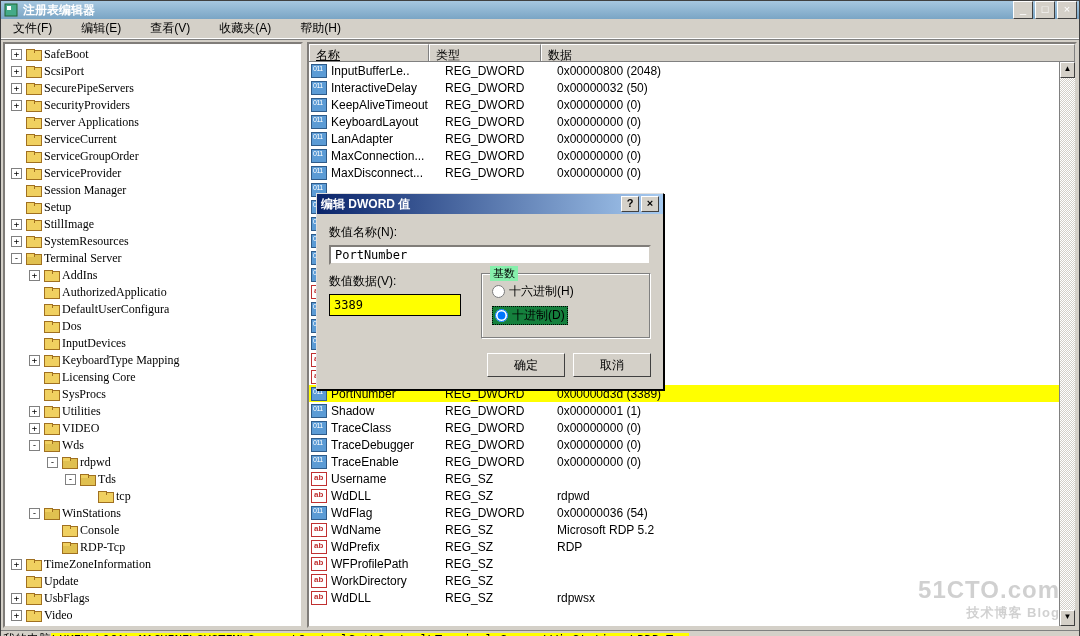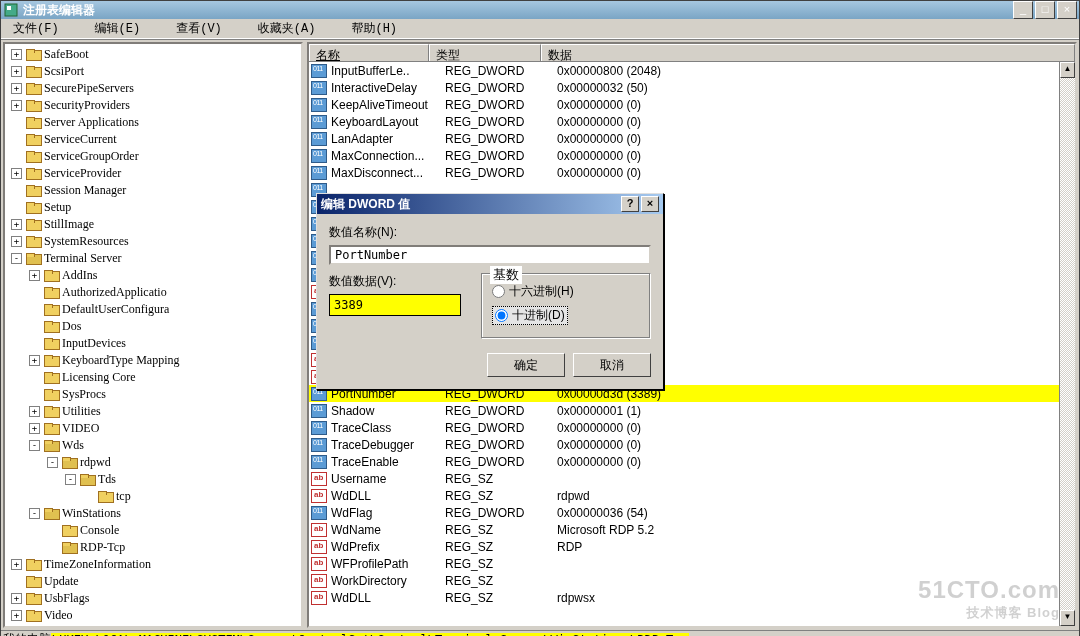--- a/index.html
+++ b/index.html
@@ -3,21 +3,21 @@
 <meta charset="utf-8">
 <style>
 * { box-sizing: border-box; margin: 0; padding: 0; }
 body { font-family: "Microsoft YaHei", SimSun, Tahoma, sans-serif; font-size: 12px; background: #fff; width: 1080px; height: 636px; overflow: hidden; position: relative; }
 .window { width: 1080px; height: 636px; display: flex; flex-direction: column; border: 1px solid #404040; }
 .titlebar { height: 22px; background: linear-gradient(#a6c7e0, #7aa5c5); display: flex; align-items: center; padding: 0 2px; font-size: 12px; color: #fff; }
 .titlebar .title-icon { width: 16px; height: 16px; margin-right: 4px; }
 .titlebar .title-text { flex: 1; font-weight: bold; }
 .win-btns { display: flex; }
 .win-btn { width: 20px; height: 18px; background: #d4d0c8; border: 1px solid #fff; border-right-color:#404040; border-bottom-color:#404040; margin-left: 2px; text-align: center; line-height: 14px; font-family: Arial; font-size: 11px; cursor: pointer; }
-.menubar { height: 20px; background: #d4d0c8; display: flex; align-items: center; padding: 0 4px; gap: 20px; border-bottom: 1px solid #fff; font-family: Liberation Mono, monospace; }
+.menubar { height: 20px; background: #d4d0c8; display: flex; align-items: center; padding: 0 4px; gap: 13px; border-bottom: 1px solid #fff; }
 .menubar .menu-item { padding: 2px 8px; cursor: pointer; }
 .content { flex: 1; display: flex; background: #d4d0c8; border-top: 1px solid #808080; }
 .tree-pane { width: 300px; background: #fff; border: 2px inset #d4d0c8; margin: 2px 0 2px 2px; overflow: hidden; }
 .tree { padding: 2px 0 2px 6px; font-family: "MS Sans Serif", Tahoma; font-size: 12px; line-height: 17px; }
 .tree-node { white-space: nowrap; display: flex; align-items: center; }
 .tree-node .exp { width: 11px; height: 11px; border: 1px solid #808080; font-size: 9px; line-height: 9px; text-align: center; margin-right: 4px; cursor: pointer; font-family: monospace; background:#fff; }
 .tree-node .exp-none { width: 15px; display:inline-block; }
 .folder-icon { width: 14px; height: 12px; display: inline-block; margin-right: 4px; position: relative; }
 .folder-icon::before { content:''; position:absolute; width:14px; height:9px; bottom:0; background:#f0d060; border:1px solid #a07020; }
 .folder-icon::after { content:''; position:absolute; width:7px; height:3px; top:0; left:0; background:#f0d060; border:1px solid #a07020; border-bottom:none; }
@@ -47,24 +47,24 @@
 .dialog .dlg-title { height: 20px; background: linear-gradient(to right,#0a246a,#a6caf0); color: #fff; display: flex; align-items: center; padding: 0 4px; font-weight: bold; font-size: 12px; }
 .dialog .dlg-title .t { flex:1; }
 .dlg-btn { width: 18px; height: 16px; background:#d4d0c8; border:1px solid #fff; border-right-color:#404040; border-bottom-color:#404040; text-align:center; line-height:12px; font-size:11px; font-family:Arial; margin-left:2px; cursor:pointer; color:#000; }
 .dlg-body { padding: 10px 12px 12px 12px; }
 .dlg-label { font-size:12px; margin-bottom:4px; }
 .dlg-input { width: 100%; height: 20px; border: 2px inset #d4d0c8; background: #fff; padding: 0 4px; font-size: 12px; font-family: monospace; margin-bottom: 8px; }
 .dlg-row { display: flex; gap: 12px; }
 .dlg-value-col { width: 140px; }
 .dlg-value-col input { background: #ffff00; border:1px solid #000; height: 22px; width: 132px; padding: 4px 4px; font-size: 12px; font-family: monospace; }
 .fieldset { border: 1px solid #808080; border-right-color:#fff; border-bottom-color:#fff; padding: 6px 10px 10px 10px; position: relative; flex:1; box-shadow: inset -1px -1px 0 #808080, inset 1px 1px 0 #fff; }
-.fieldset .legend { position: absolute; top: -8px; left: 8px; background: #ffffff; padding: 0 3px; font-size: 13px; }
+.fieldset .legend { position: absolute; top: -8px; left: 8px; background: #86efac; padding: 0 3px; font-size: 11px; }
 .radio-row { display: flex; align-items: center; margin: 3px 0; font-size: 12px; }
 .radio-row input { margin-right: 4px; }
-.radio-row.sel { background: #e5e5e5; border: 1px dotted #000; padding: 0 2px; display:inline-flex; }
+.radio-row.sel { background: #15803d; border: 1px dotted #000; padding: 0 2px; display:inline-flex; }
 .dlg-buttons { display: flex; justify-content: flex-end; gap: 8px; margin-top: 14px; }
 .dlg-buttons button { width: 78px; height: 24px; background: #d4d0c8; border: 1px solid #fff; border-right-color:#404040; border-bottom-color:#404040; font-size: 12px; cursor: pointer; }
 .scroll-vert { width:16px; background:#d4d0c8; border-left:1px solid #808080; display:flex; flex-direction:column; }
 .scroll-btn { height:16px; background:#d4d0c8; border:1px solid #fff; border-right-color:#404040; border-bottom-color:#404040; font-size:8px; text-align:center; line-height:12px; cursor:pointer; }
 .scroll-track { flex:1; background: repeating-conic-gradient(#d4d0c8 0 25%, #fff 0 50%) 0 0/2px 2px; }
 .watermark { position:absolute; right:20px; bottom:14px; font-family: Arial; font-size:24px; color:rgba(120,120,120,0.35); font-weight:bold; letter-spacing:1px; pointer-events:none; }
 .watermark .sub { font-size:13px; display:block; text-align:right; }
 .list-wrap { display:flex; flex:1; overflow:hidden; }
 </style>
 </head>

